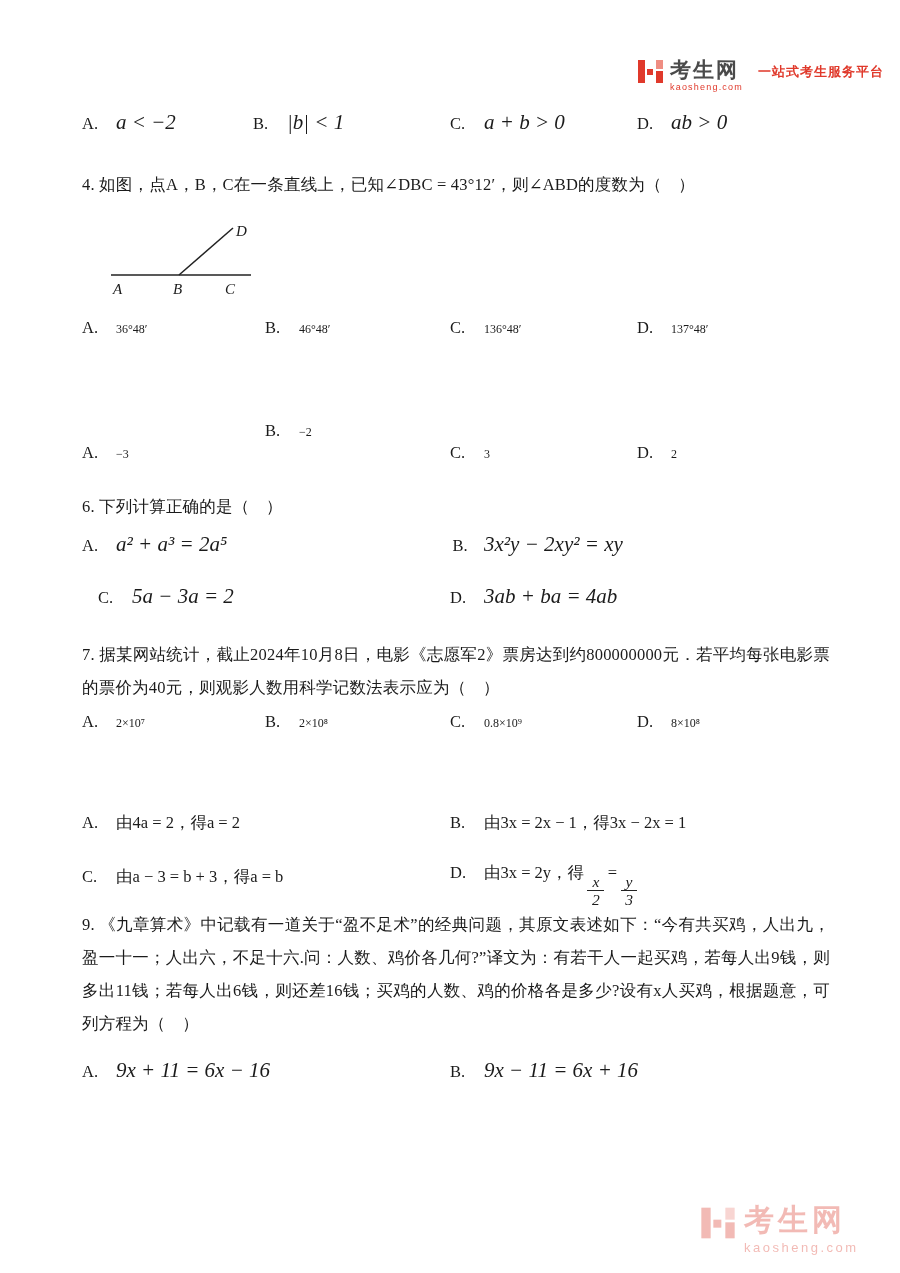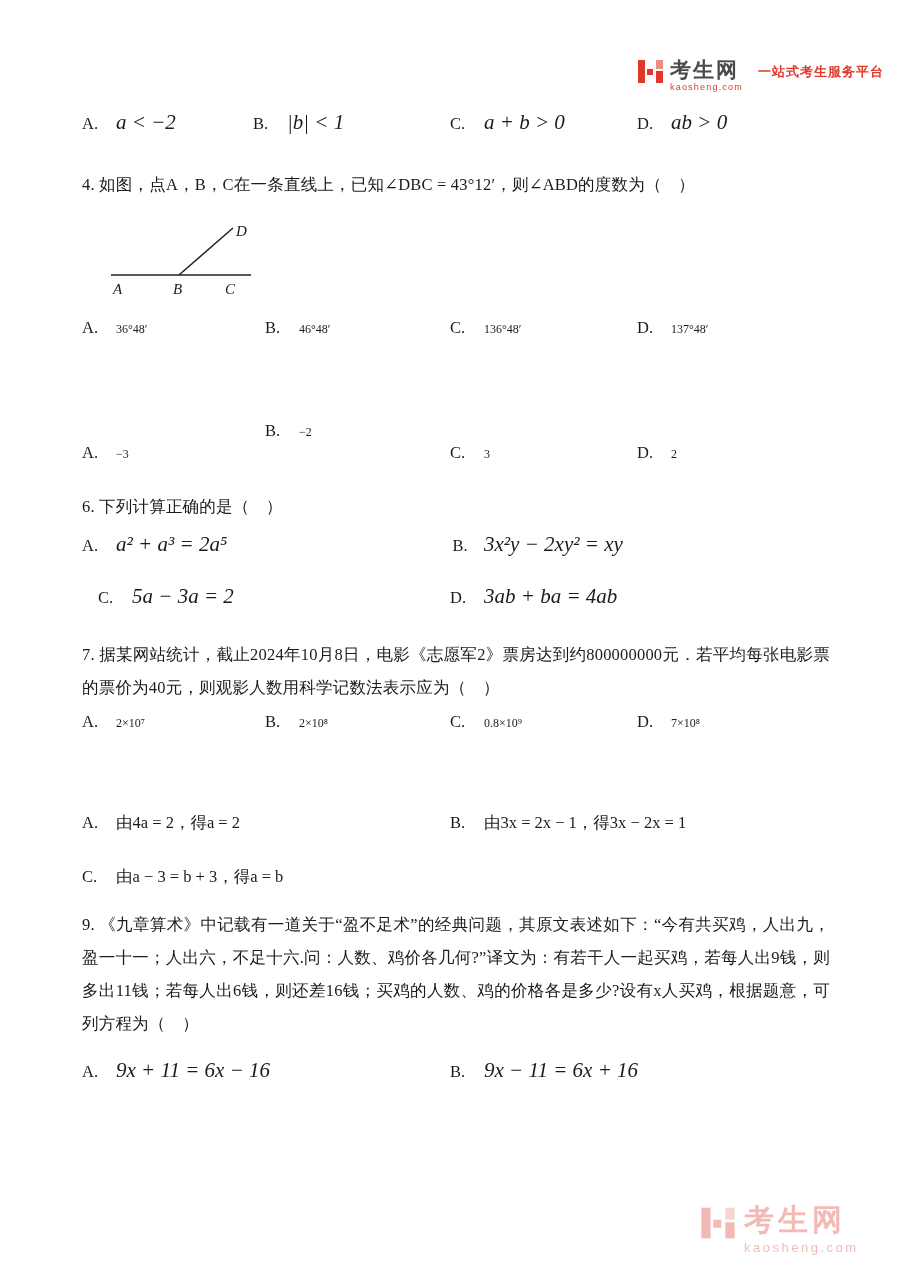--- a/index.html
+++ b/index.html
@@ -136,32 +136,41 @@
   <span class="abs opt" style="left:82px; top:712px;">
     <span class="olabel">A.</span><span class="num">2×10⁷</span>
   </span>
   <span class="abs opt" style="left:265px; top:712px;">
     <span class="olabel">B.</span><span class="num">2×10⁸</span>
   </span>
   <span class="abs opt" style="left:450px; top:712px;">
     <span class="olabel">C.</span><span class="num">0.8×10⁹</span>
   </span>
   <span class="abs opt" style="left:637px; top:712px;">
-    <span class="olabel">D.</span><span class="num">7×10⁸</span>
+    <span class="olabel">D.</span><span class="num">8×10⁸</span>
   </span>
 
 
   <span class="abs opt" style="left:82px; top:812px;">
     <span class="olabel">A.</span><span>由4a = 2，得a = 2</span>
   </span>
   <span class="abs opt" style="left:450px; top:812px;">
     <span class="olabel">B.</span><span>由3x = 2x − 1，得3x − 2x = 1</span>
   </span>
   <span class="abs opt" style="left:82px; top:866px;">
     <span class="olabel">C.</span><span>由a − 3 = b + 3，得a = b</span>
+  </span>
+  <span class="abs opt" style="left:450px; top:862px;">
+    <span class="olabel">D.</span><span>由3x = 2y，得</span><span class="frac">
+        <span class="fnum">x</span>
+        <span class="fden">2</span>
+      </span><span>=</span><span class="frac">
+        <span class="fnum">y</span>
+        <span class="fden">3</span>
+      </span>
   </span>
 
   <div class="abs qtext" style="left:82px; top:908px;">9. 《九章算术》中记载有一道关于“盈不足术”的经典问题，其原文表述如下：“今有共买鸡，人出九，盈一十一；人出六，不足十六.问：人数、鸡价各几何?”译文为：有若干人一起买鸡，若每人出9钱，则多出11钱；若每人出6钱，则还差16钱；买鸡的人数、鸡的价格各是多少?设有x人买鸡，根据题意，可列方程为（　）</div>
 
   <span class="abs opt" style="left:82px; top:1058px;">
     <span class="olabel">A.</span><span class="math">9x + 11 = 6x − 16</span>
   </span>
   <span class="abs opt" style="left:450px; top:1058px;">
     <span class="olabel">B.</span><span class="math">9x − 11 = 6x + 16</span>
   </span>

